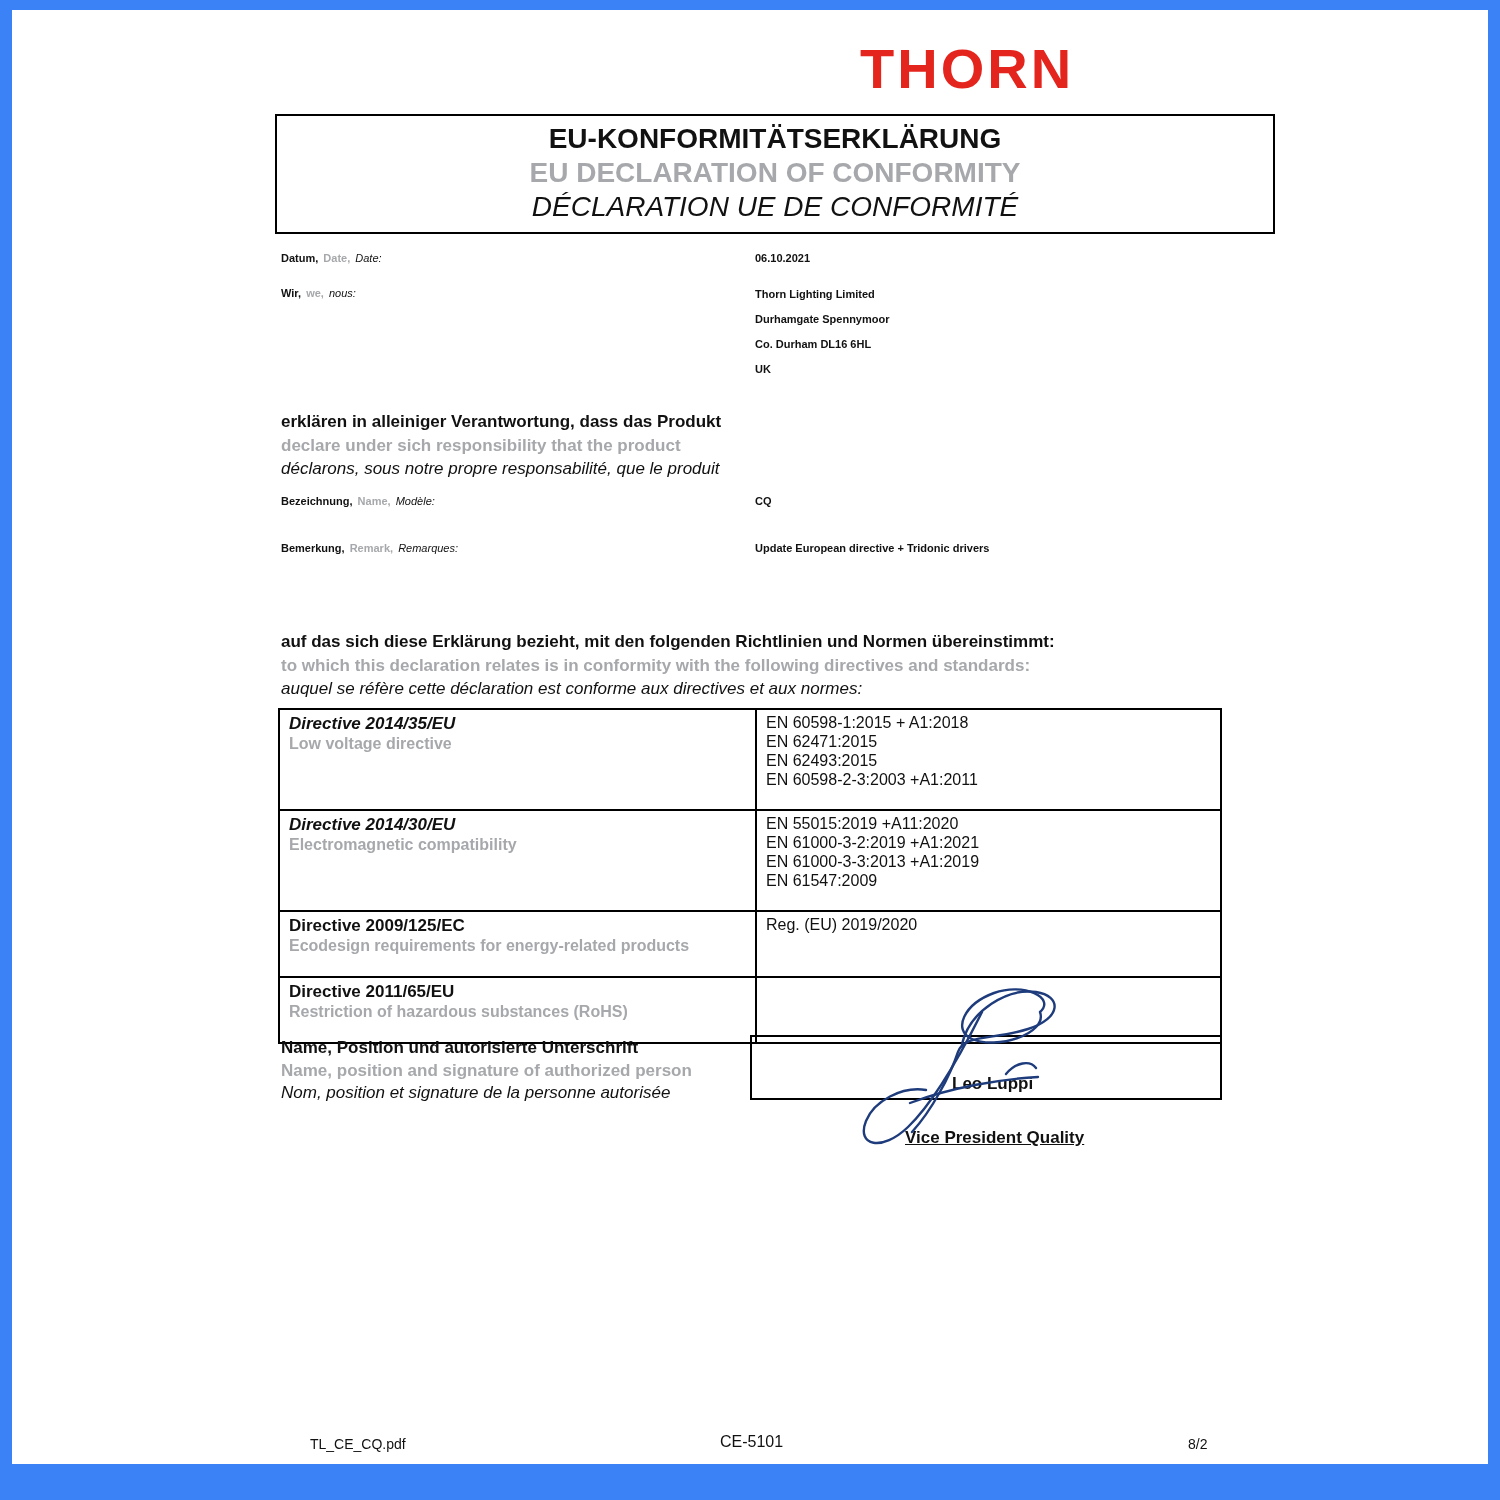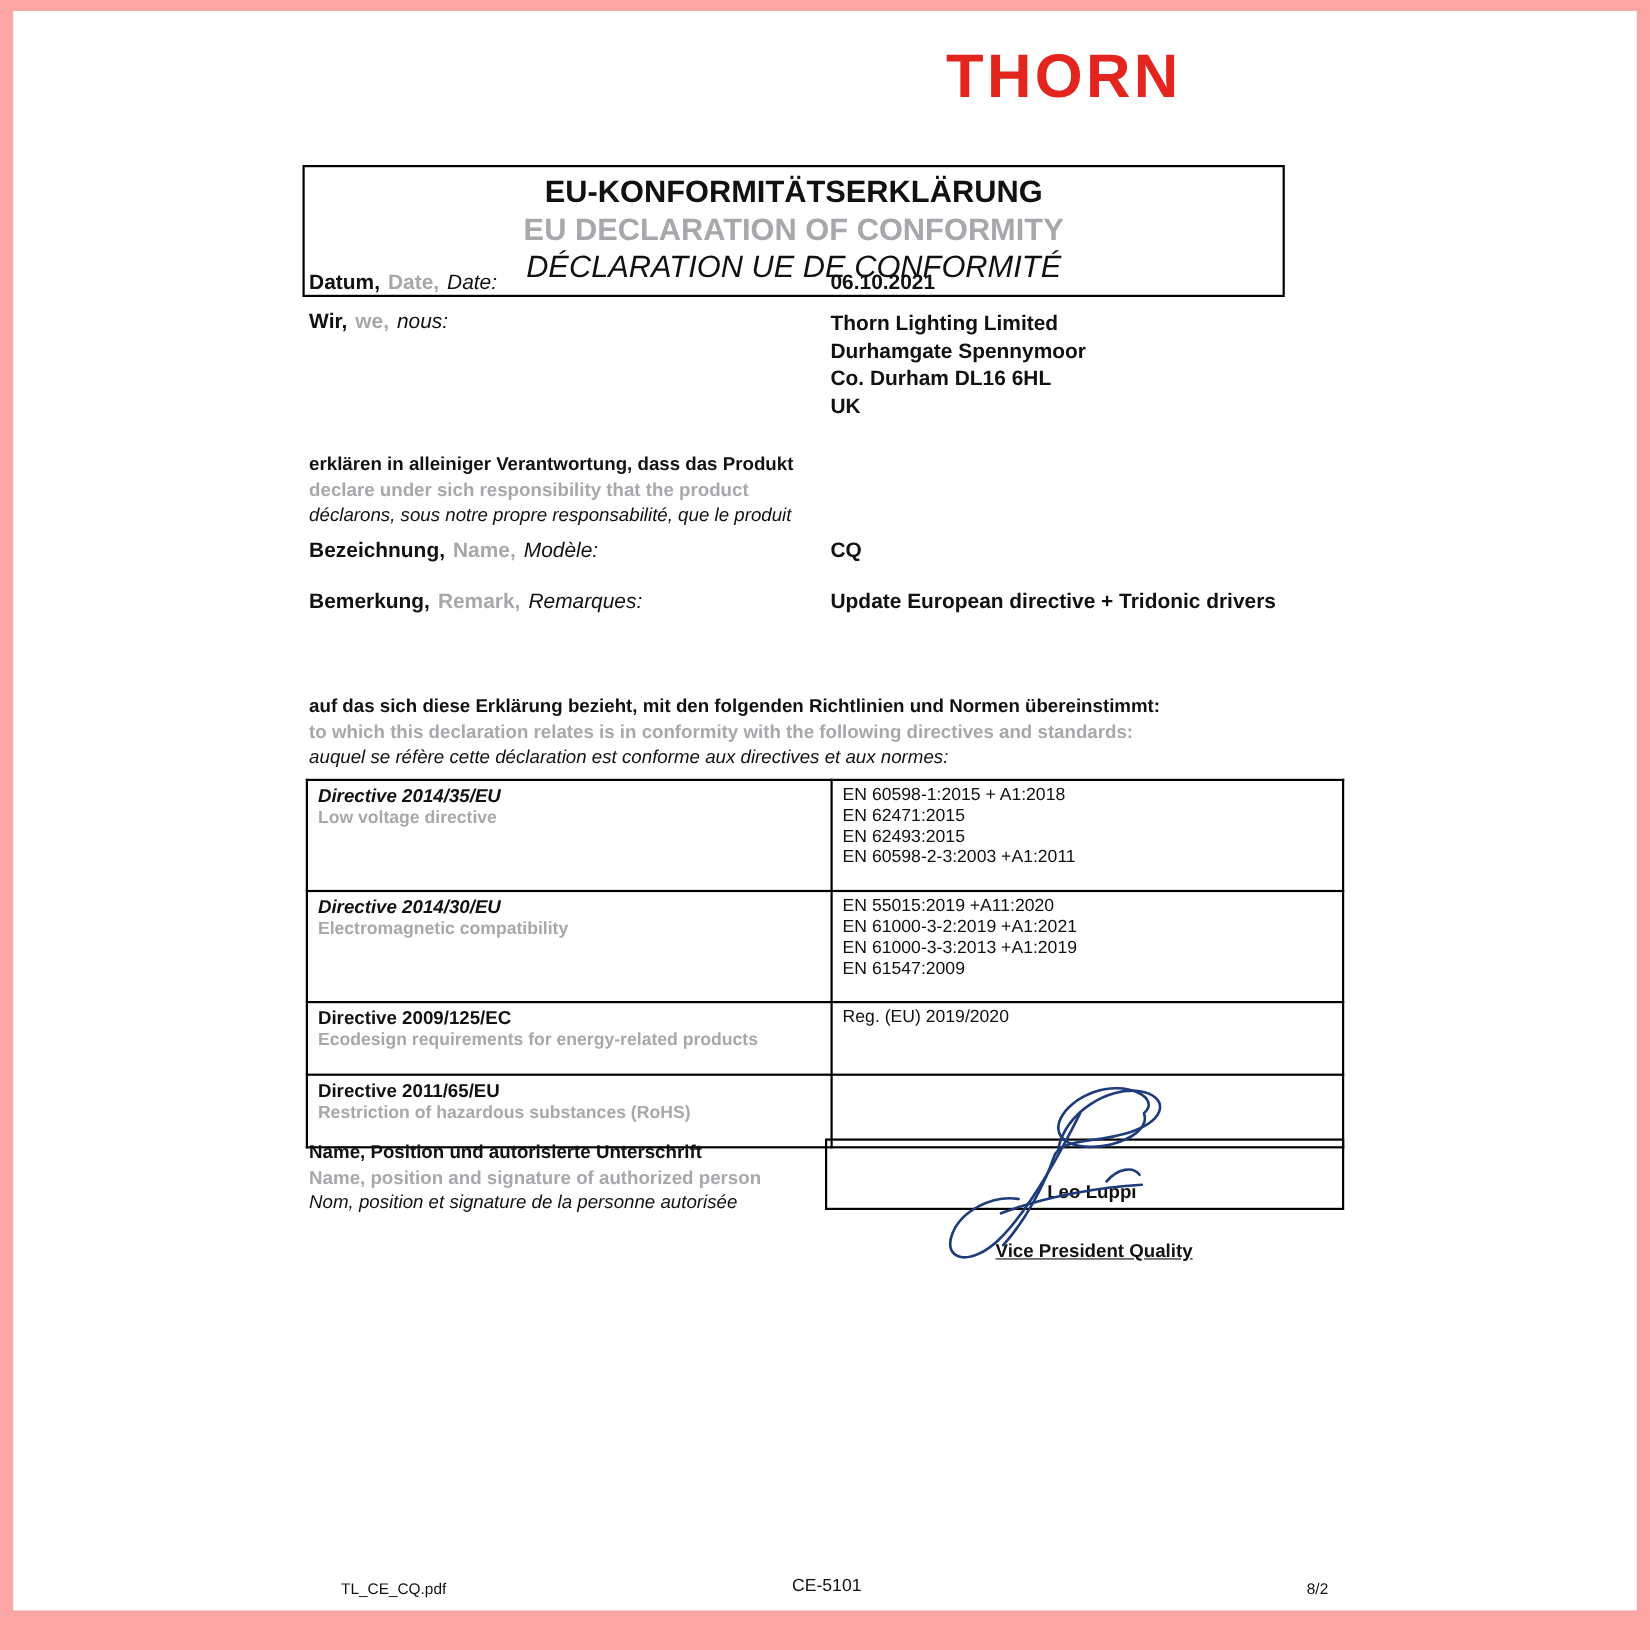--- a/index.html
+++ b/index.html
@@ -1,40 +1,40 @@
 <!DOCTYPE html>
 <html style="--logo-red: #e4251e; --gray-text: #a6a8ab; --signature-blue: #1e3c7c;"><head>
 <meta charset="utf-8">
 <style>
   * { margin:0; padding:0; box-sizing:border-box; }
   html,body { background:#000; }
   body { font-family:"Liberation Sans", sans-serif; color:#111; }
 
-  .canvas { position:relative; width:1500px; height:1500px; background:#fca5a5; overflow:hidden; }
+  .canvas { position:relative; width:1500px; height:1500px; background:#3b82f6; overflow:hidden; }
   .page   { position:absolute; left:12px; top:10px; right:12px; bottom:36px; background:#fff; }
 
   .abs { position:absolute; }
   .b   { font-weight:bold; }
   .it  { font-style:italic; }
   .gray{ color:var(--gray-text, #a6a8ab); }
 
   .logo {
     left:848px; top:26px;
     font-size:56px; font-weight:bold; letter-spacing:3px;
     color:var(--logo-red, #e4251e);
   }
 
   .title-box {
-    left:263px; top:104px; width:893px;
-    border:2px solid #000; text-align:center; padding:6px 0 8px;margin-top:36px;
+    left:263px; top:104px; width:1000px;
+    border:2px solid #000; text-align:center; padding:6px 0 8px;
   }
   .title-box .t { font-size:28px; line-height:34px; font-weight:bold; }
   .title-box .t.it { font-weight:normal; }
 
-  .field-row { left:269px; width:941px; font-size:19px; line-height:22px; }
+  .field-row { left:269px; width:941px; font-size:11px; line-height:22px; }
   .field-row .label span { margin-right:2px; }
   .field-row .label .it { font-weight:normal; }
   .field-row .value { position:absolute; left:474px; top:0; }
   .value-lines div { line-height:25px; font-weight:bold; }
 
   .tri-block { left:269px; width:941px; font-size:17px; line-height:23.5px; }
 
   table.directives {
     left:266px; top:698px; width:944px;
     border-collapse:collapse; table-layout:fixed;

